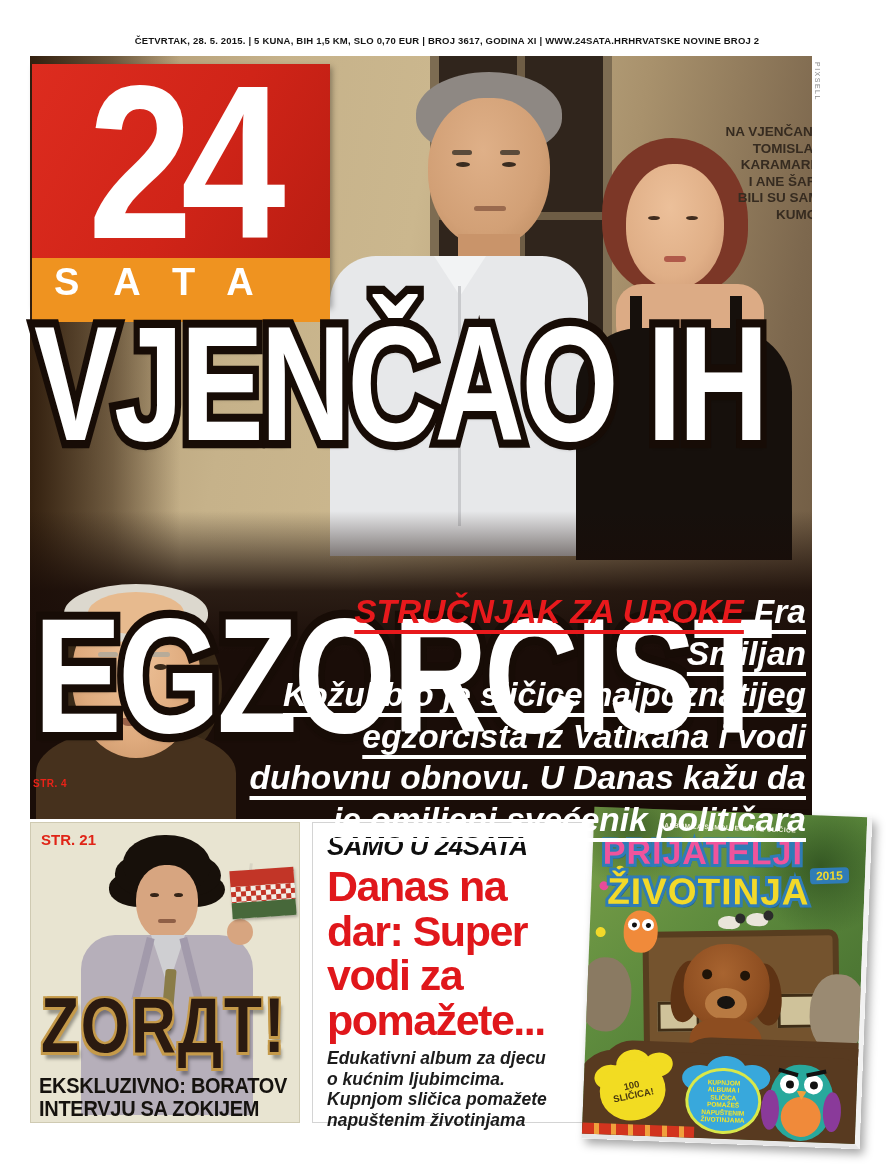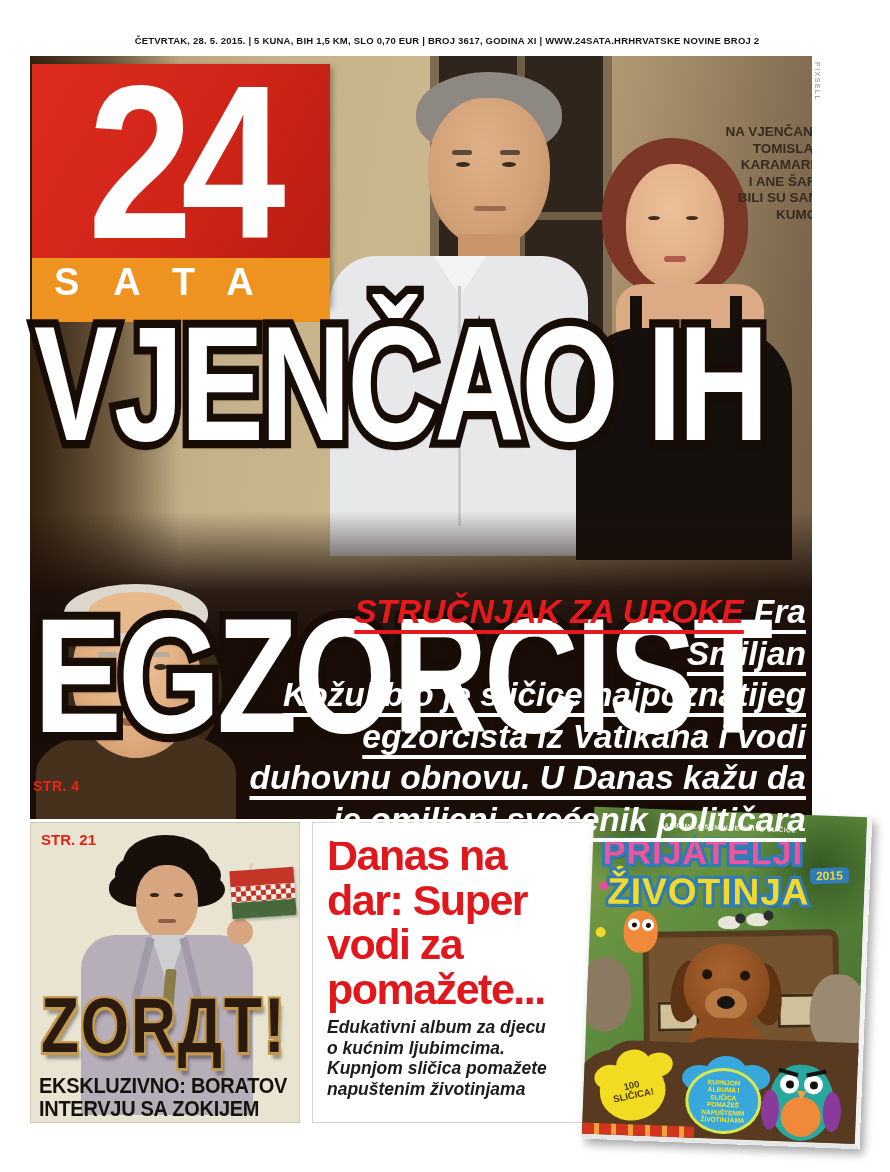--- a/index.html
+++ b/index.html
@@ -83,21 +83,21 @@
   .priest{position:absolute;left:30px;top:574px;width:212px;height:245px;z-index:5;}
   .priest-robe{position:absolute;left:6px;bottom:0;width:200px;height:92px;background:#46311d;border-radius:50% 50% 0 0;}
   .priest-hood{position:absolute;left:20px;top:30px;width:172px;height:170px;background:#3a2a18;border-radius:50%;}
   .priest-face{position:absolute;left:42px;top:26px;width:128px;height:158px;border-radius:48% 48% 52% 52%;
     background:radial-gradient(ellipse at 48% 35%,#eec39a 0%,#dfab7e 58%,#c08a5e 100%);}
   .priest-hair{position:absolute;left:34px;top:10px;width:144px;height:58px;background:#dcd8ce;border-radius:50% 50% 46% 46%;}
   .priest-bald{position:absolute;left:58px;top:18px;width:96px;height:42px;background:#e7ba8e;border-radius:50%;}
   .priest-eye{position:absolute;width:13px;height:6px;background:#3a2a1a;border-radius:50%;}
   .priest-brow{position:absolute;width:20px;height:5px;background:#b7ab99;border-radius:3px;}
   .priest-mouth{position:absolute;left:48px;top:118px;width:36px;height:8px;background:#9a6248;border-radius:0 0 18px 18px;}
-  .pref{position:absolute;left:33px;top:778px;z-index:7;font-size:14px;font-weight:bold;color:#ea2218;letter-spacing:.5px;}
+  .pref{position:absolute;left:33px;top:778px;z-index:7;font-size:10px;font-weight:bold;color:#ea2218;letter-spacing:.5px;}
 
   
   .panel{position:absolute;top:822px;height:301px;}
   
   .borat{left:30px;width:270px;background:#e8e4d1;border:1px solid #cfcab2;overflow:hidden;}
   .str21{position:absolute;left:10px;top:8px;font-size:15px;font-weight:bold;color:#e02417;z-index:3;}
   .bo-hair{position:absolute;left:92px;top:12px;width:88px;height:60px;background:#17100a;border-radius:48% 52% 50% 50%;
     box-shadow:-16px 10px 0 -8px #17100a,18px 10px 0 -8px #17100a,-26px 24px 0 -12px #17100a,26px 24px 0 -12px #17100a;}
   .bo-face{position:absolute;left:105px;top:42px;width:62px;height:76px;background:#d7a580;border-radius:46% 46% 50% 50%;}
   .bo-eye{position:absolute;width:9px;height:4px;background:#352417;border-radius:50%;}
@@ -289,20 +289,21 @@
       <div class="f3"></div>
     </div>
     <div class="zorat">ZORДT!</div>
     <div class="bo-sub">
       <div>EKSKLUZIVNO: BORATOV</div>
       <div>INTERVJU SA ZOKIJEM</div>
     </div>
   </div>
 
   <div class="panel promo">
+    <div class="promo-kicker">SAMO U 24SATA</div>
     <div class="promo-hl">
       <div>Danas na</div>
       <div>dar: Super</div>
       <div>vodi za</div>
       <div>pomažete...</div>
     </div>
     <div class="promo-body">
       <div>Edukativni album za djecu</div>
       <div>o kućnim ljubimcima.</div>
       <div>Kupnjom sličica pomažete</div>

